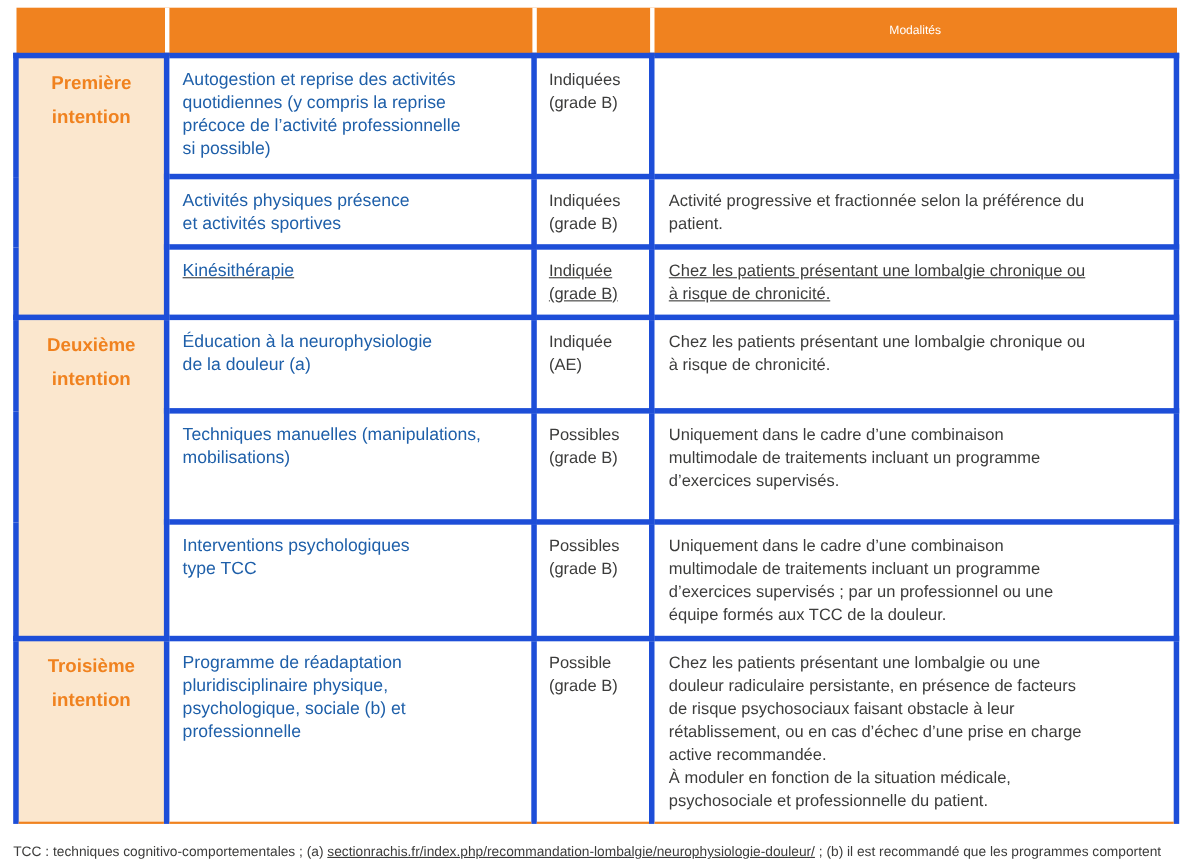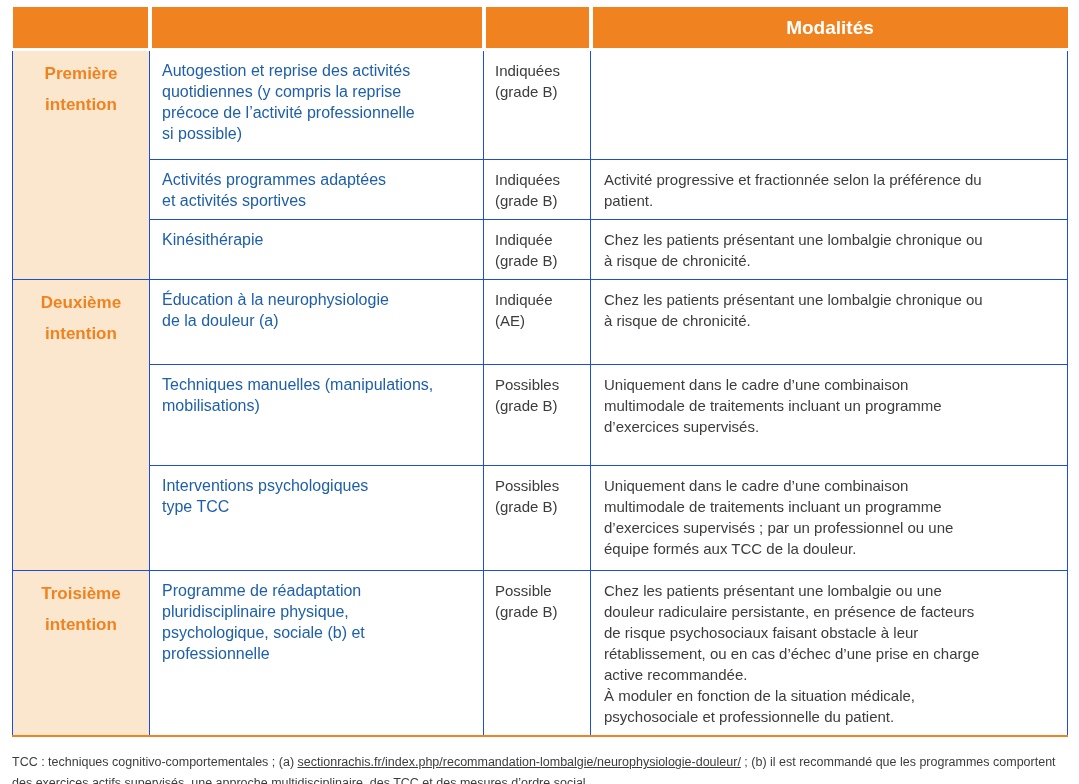--- a/index.html
+++ b/index.html
@@ -27,28 +27,28 @@
     height: 41px;
     padding: 0;
     border: 0;
     border-bottom: 3px solid #ffffff;
   }
   table.reco thead th + th {
     border-left: 4px solid #ffffff;
   }
   table.reco thead th.h-modalites {
     color: #ffffff;
-    font-size: 19px;
-    font-weight: bold;
+    font-size: 11px;
+    font-weight: normal;
     text-align: center;
     vertical-align: middle;
     margin-top: 40px;
   }
   table.reco tbody td {
-    border: 1px solid #1d4ed8;
+    border: 5px solid #1d4ed8;
     vertical-align: top;
     white-space: pre-line;
     box-sizing: border-box;
   }
   table.reco tbody tr:last-child td {
     border-bottom: 2px solid #F0821F;
   }
   td.intention {
     background: #FBE7CE;
     color: #F0821F;
@@ -115,28 +115,28 @@
 intention</td>
           <td class="treatment">Autogestion et reprise des activités
 quotidiennes (y compris la reprise
 précoce de l’activité professionnelle
 si possible)</td>
           <td class="grade">Indiquées
 (grade B)</td>
           <td class="modalites"></td>
         </tr>
         <tr style="height: 60px;">
-          <td class="treatment">Activités programmes adaptées
+          <td class="treatment">Activités physiques présence
 et activités sportives</td>
           <td class="grade">Indiquées
 (grade B)</td>
           <td class="modalites">Activité progressive et fractionnée selon la préférence du
 patient.</td>
         </tr>
-        <tr style="height: 58px;">
+        <tr style="height: 58px; text-decoration: underline;">
           <td class="treatment">Kinésithérapie</td>
           <td class="grade">Indiquée
 (grade B)</td>
           <td class="modalites">Chez les patients présentant une lombalgie chronique ou
 à risque de chronicité.</td>
         </tr>
         <tr style="height: 85px;">
           <td class="intention" rowspan="3">Deuxième
 intention</td>
           <td class="treatment">Éducation à la neurophysiologie

